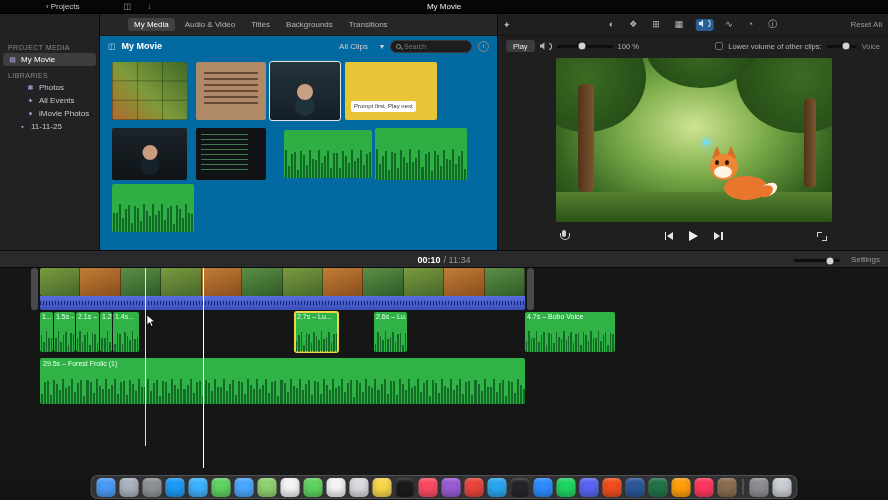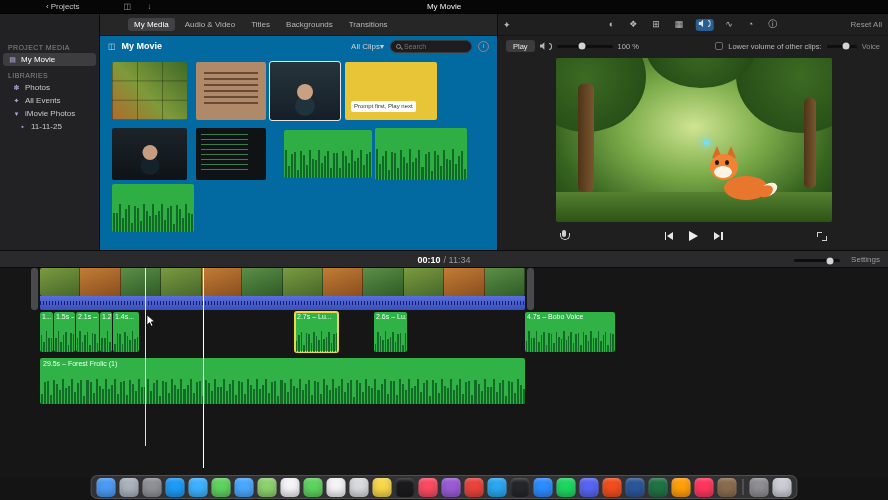--- a/index.html
+++ b/index.html
@@ -11,35 +11,35 @@
   .titlebar{position:absolute;left:0;top:0;width:888px;height:14px;background:#060606;
     display:flex;align-items:center;font-size:8px;color:#c9c9c9;border-bottom:1px solid #000}
   .back{display:flex;align-items:center;gap:2px;margin-left:46px}
   .tb-icons{margin-left:44px;display:flex;gap:16px;color:#9a9a9a}
   .tb-title{position:absolute;left:50%;transform:translateX(-50%);color:#efefef}
 
   
   .sidebar{position:absolute;left:0;top:14px;width:100px;height:236px;background:#222224;
     border-right:1px solid #0a0a0a;font-size:8px;padding-top:24px}
   .sb-heading{color:#8a8a8a;font-size:7px;letter-spacing:.4px;margin:6px 0 2px 8px}
-  .sb-item{display:flex;align-items:center;gap:4px;height:13px;padding-left:12px;color:#c9c9c9}
+  .sb-item{display:flex;align-items:center;gap:4px;height:13px;padding-left:26px;color:#c9c9c9}
   .sb-item.selected{background:#3d3d40;color:#fff;margin:0 3px;border-radius:3px;padding-left:5px}
   .sb-item.indent{padding-left:18px}
   .sb-item .ic{width:9px;text-align:center;color:#a8a8d8;font-size:7px}
 
   
   .media{position:absolute;left:100px;top:14px;width:397px;height:236px;background:#0369a1}
   .tabs{display:flex;gap:4px;align-items:center;height:22px;padding-left:28px;font-size:8px;
     color:#b5b5b5;background:#262627;border-bottom:1px solid #1a1a1a}
   .tab{padding:2px 6px;border-radius:3px;white-space:nowrap}
   .tab.active{background:#414144;color:#fff}
   .browser-header{display:flex;align-items:center;height:20px;padding:0 8px;font-size:8px;gap:6px;color:#cfcfcf}
   .bh-title{color:#fff;font-size:9px;font-weight:bold}
   .spacer{flex:1}
-  .filter{display:flex;align-items:center;gap:0;color:#d0d0d0}
+  .filter{display:flex;align-items:center;gap:12px;color:#d0d0d0}
   .search{display:flex;align-items:center;gap:3px;background:#1d1d1f;border:1px solid #3a3a3a;
     border-radius:7px;height:13px;width:82px;padding:0 5px}
   .search input{background:transparent;border:none;outline:none;color:#cfcfcf;font-size:7px;width:60px;
     font-family:"Liberation Sans",sans-serif}
   .mag{width:5px;height:5px;border:1px solid #8a8a8a;border-radius:50%;position:relative;flex:none}
   .mag::after{content:"";position:absolute;width:3px;height:1px;background:#8a8a8a;right:-3px;bottom:-1px;transform:rotate(45deg)}
   .circ{width:11px;height:11px;border:1px solid #8a8a8a;border-radius:50%;position:relative;flex:none}
   .circ::after{content:"";position:absolute;left:4px;top:2px;width:1px;height:4px;background:#8a8a8a}
   .thumbs{position:relative;height:194px}
   .thumb{position:absolute;border-radius:2px;overflow:hidden}

